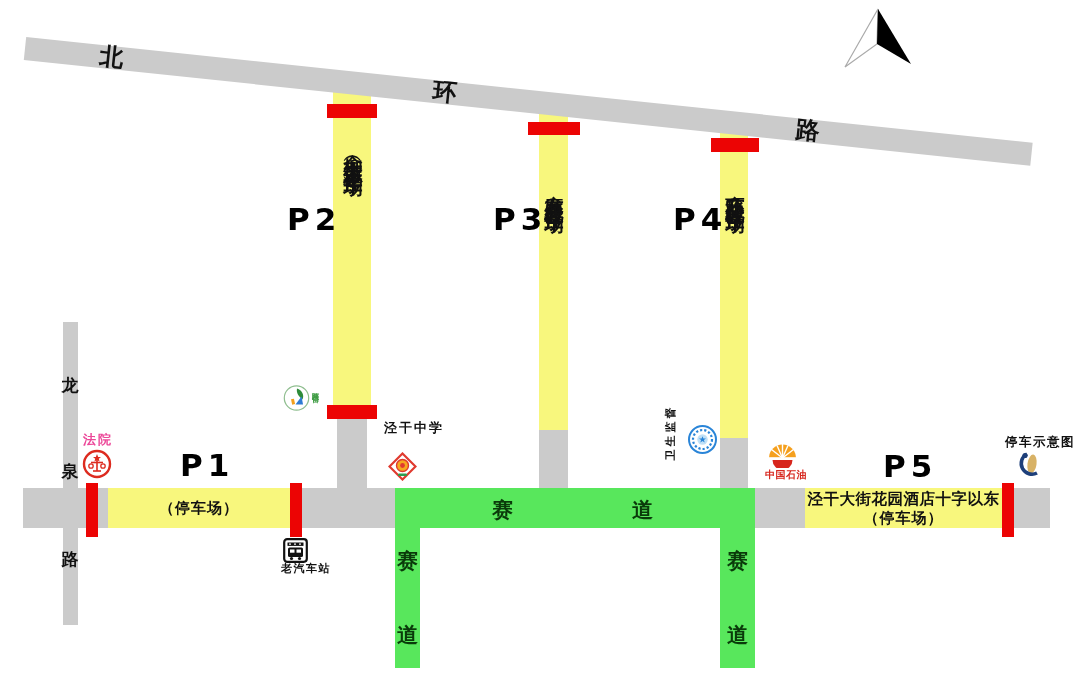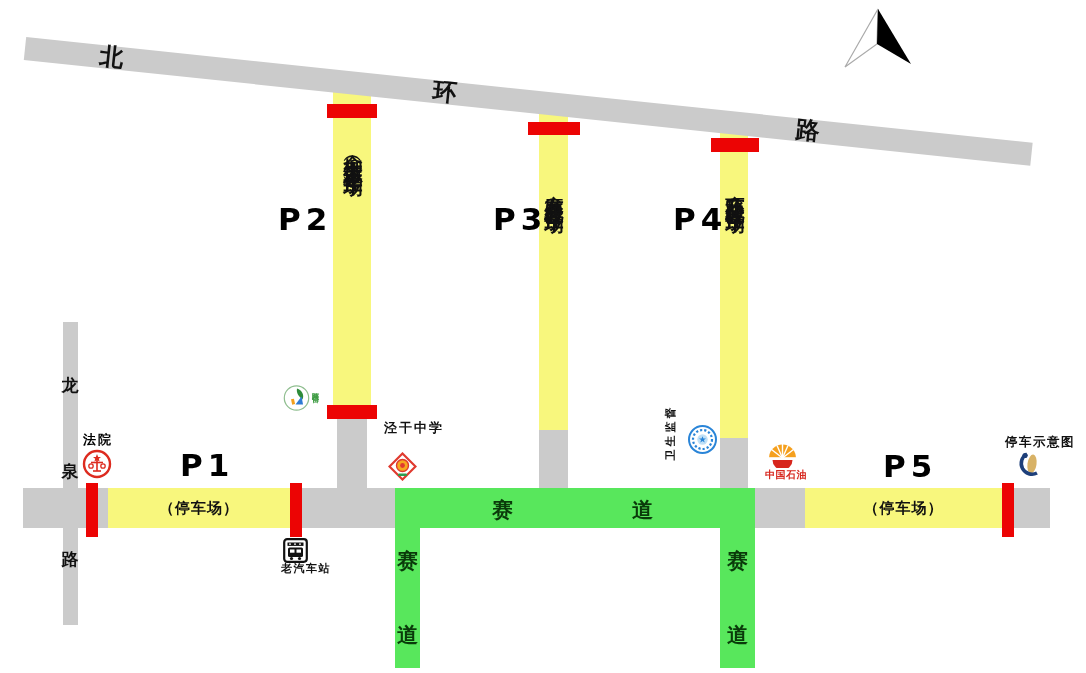--- a/index.html
+++ b/index.html
@@ -87,42 +87,43 @@
   <span class="track-char" style="left:632px; top:496px;">道</span>
   <span class="track-char" style="left:397px; top:547px;">赛</span>
   <span class="track-char" style="left:397px; top:621px;">道</span>
   <span class="track-char" style="left:727px; top:547px;">赛</span>
   <span class="track-char" style="left:727px; top:621px;">道</span>
 
   <div class="ypark" style="left:108px; width:182px;">
     <span class="l2">（停车场）</span>
   </div>
   <div class="ypark p5" style="left:805px; width:197px;">
+    <span class="l1">泾干大街花园酒店十字以东</span>
     <span class="l2">（停车场）</span>
   </div>
 
   <div class="red-bar" style="left:327px; top:104px; width:50px; height:14px;"></div>
   <div class="red-bar" style="left:327px; top:405px; width:50px; height:14px;"></div>
   <div class="red-bar" style="left:528px; top:122px; width:52px; height:13px;"></div>
   <div class="red-bar" style="left:711px; top:138px; width:48px; height:14px;"></div>
   <div class="red-bar" style="left:86px;  top:483px; width:12px; height:54px;"></div>
   <div class="red-bar" style="left:290px; top:483px; width:12px; height:54px;"></div>
   <div class="red-bar" style="left:1002px; top:483px; width:12px; height:54px;"></div>
 
-  <span class="plabel" style="left:278px; top:201px;">P2</span>
+  <span class="plabel" style="left:287px; top:201px;">P2</span>
   <span class="plabel" style="left:493px; top:201px;">P3</span>
   <span class="plabel" style="left:673px; top:201px;">P4</span>
   <span class="plabel" style="left:180px; top:447px;text-align:right;">P1</span>
   <span class="plabel" style="left:883px; top:448px;">P5</span>
 
   <div class="vname" style="left:341px; top:140px;">金柳大街（小车停车场）</div>
   <div class="vname" style="left:542px; top:180px;">麻布巷北段（停车场）</div>
   <div class="vname" style="left:723px; top:180px;">东环路北段（停车场）</div>
 
-  <span class="lm-label" style="left:83px; top:431px; font-size:13px; letter-spacing:2px; color:#000000;">法院</span>
+  <span class="lm-label" style="left:83px; top:431px; font-size:13px; letter-spacing:2px; color:#ec4899;">法院</span>
   <svg class="icon" style="left:82px; top:447px;" width="30" height="36" viewBox="0 0 30 36">
     <circle cx="15" cy="17" r="13" fill="#ffffff" stroke="#dd2b1f" stroke-width="2.4"></circle>
     <polygon points="15,7 16.2,10 19,10 16.8,11.8 17.6,14.6 15,13 12.4,14.6 13.2,11.8 11,10 13.8,10" fill="#dd2b1f"></polygon>
     <line x1="15" y1="13" x2="15" y2="24" stroke="#dd2b1f" stroke-width="1.6"></line>
     <line x1="9" y1="15.5" x2="21" y2="15.5" stroke="#dd2b1f" stroke-width="1.6"></line>
     <circle cx="9" cy="19" r="2.2" fill="none" stroke="#dd2b1f" stroke-width="1.3"></circle>
     <circle cx="21" cy="19" r="2.2" fill="none" stroke="#dd2b1f" stroke-width="1.3"></circle>
     <line x1="11" y1="24" x2="19" y2="24" stroke="#dd2b1f" stroke-width="1.6"></line>
   </svg>
 

